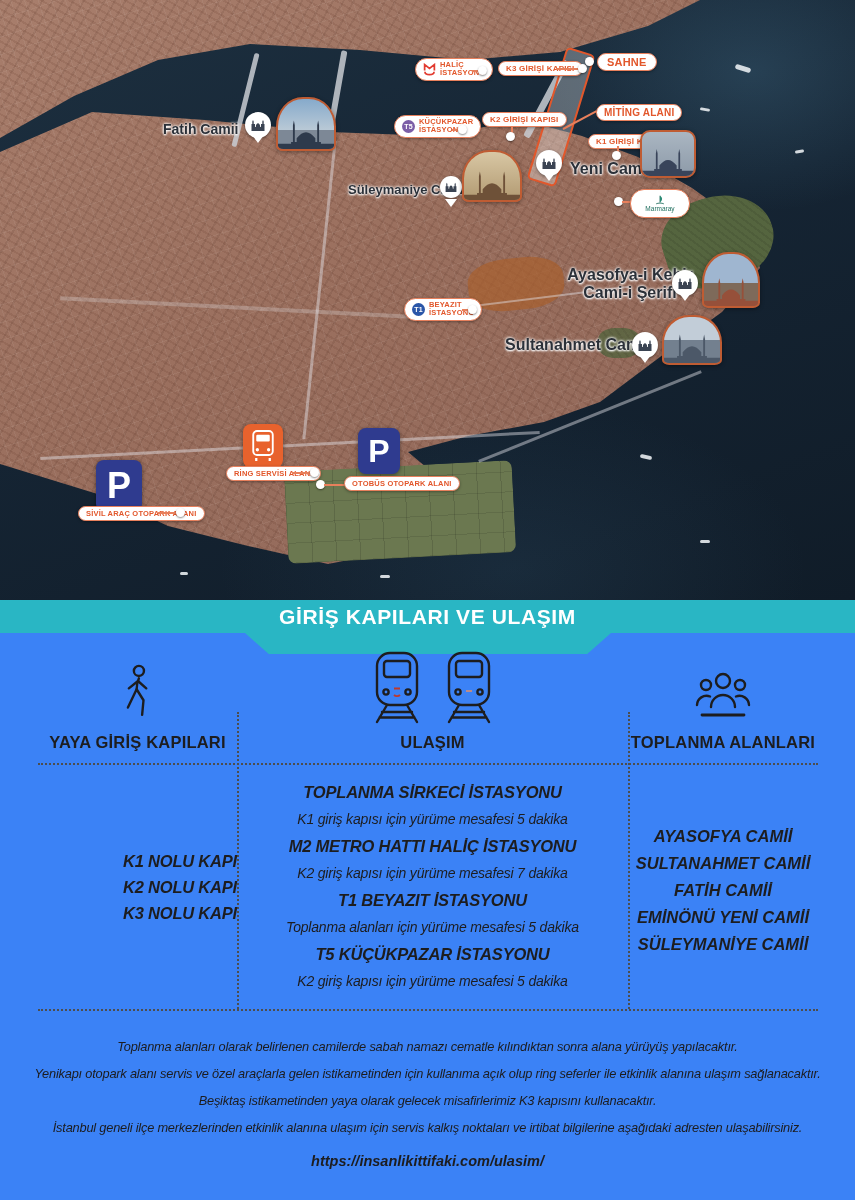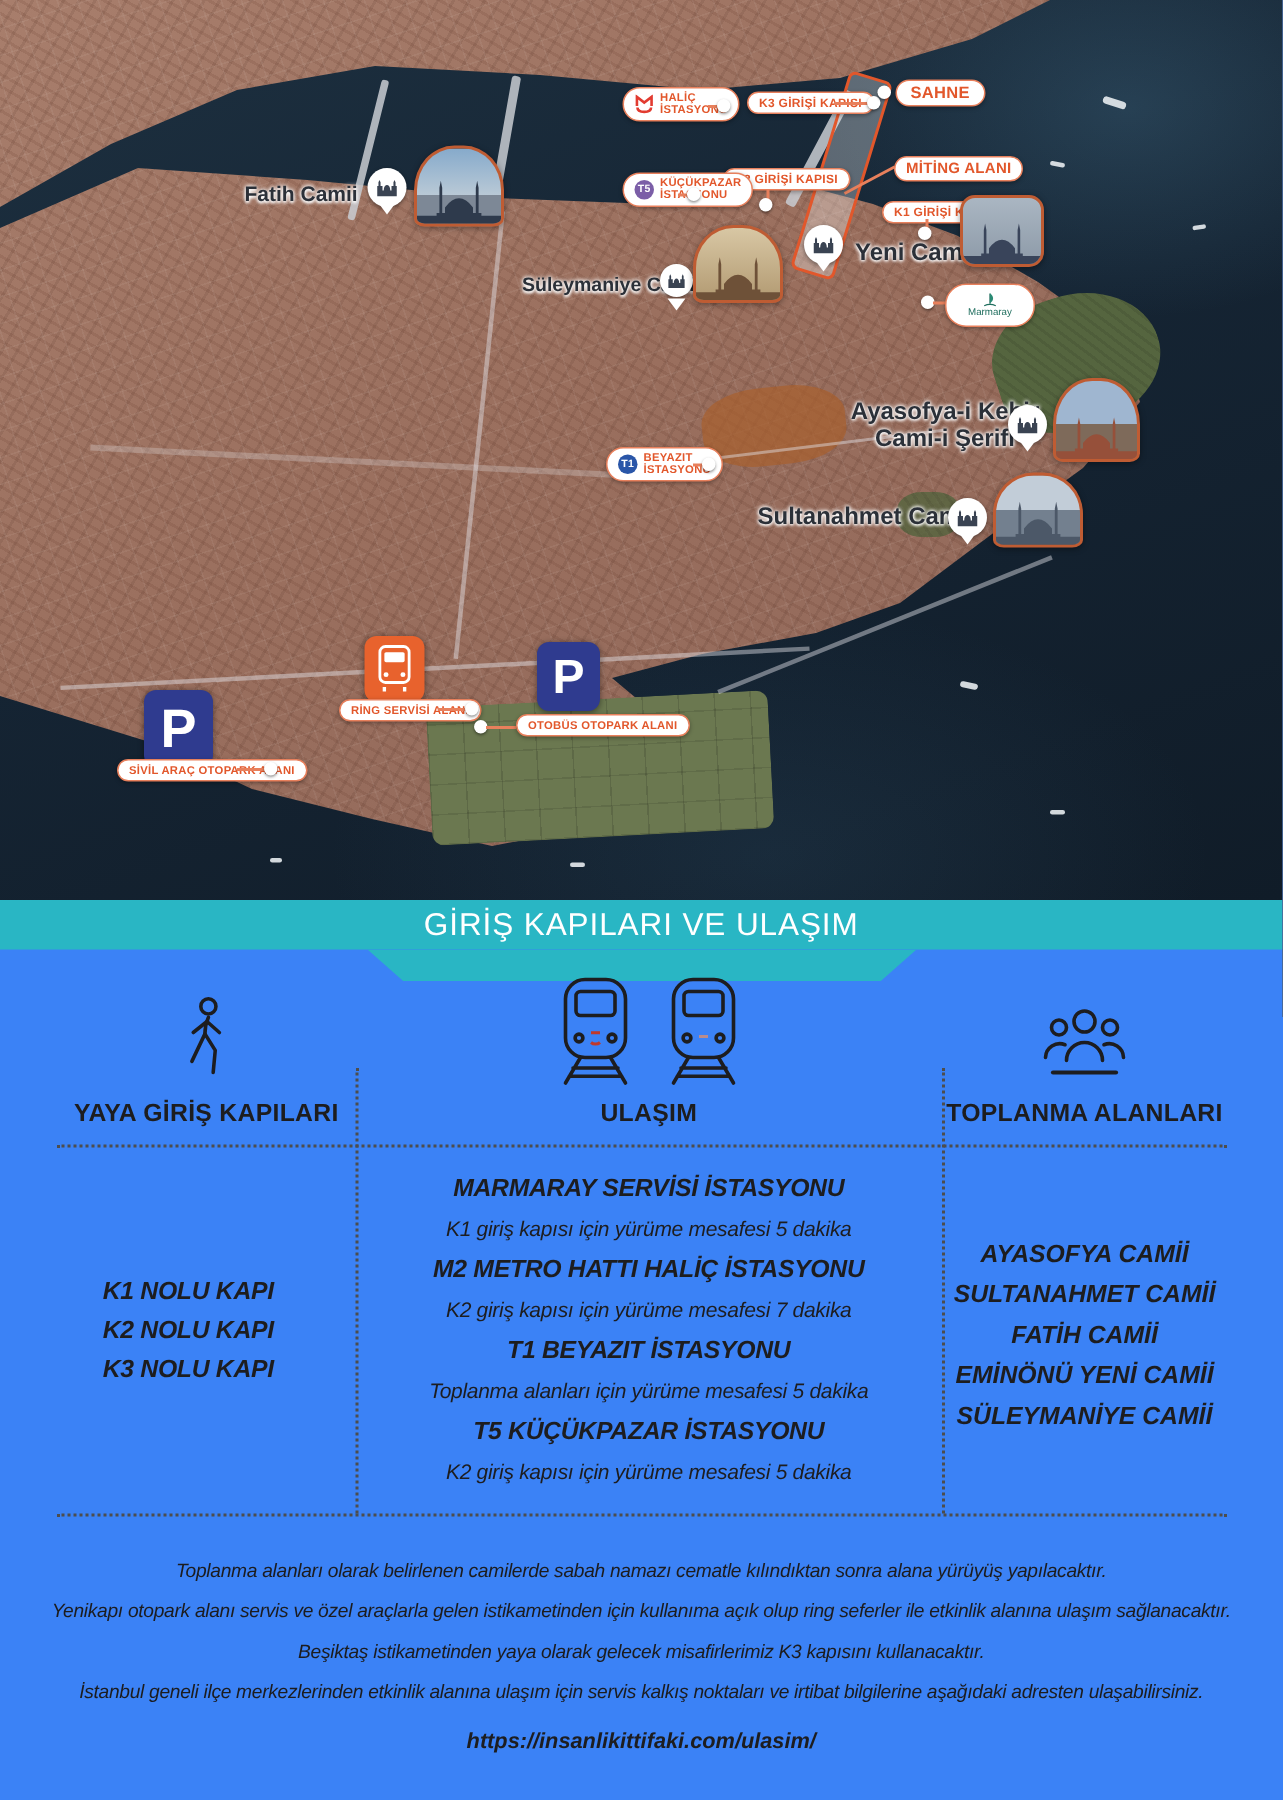--- a/index.html
+++ b/index.html
@@ -63,21 +63,21 @@
         border-radius:8px;box-shadow:0 1px 4px rgba(0,0,0,.45);display:flex;
         align-items:center;justify-content:center;}
   .marmaray-oval{position:absolute;left:630px;top:189px;width:58px;height:27px;background:#fff;
         border:1px solid #e8805c;border-radius:14px;display:flex;flex-direction:column;
         align-items:center;justify-content:center;box-shadow:0 1px 3px rgba(0,0,0,.35);
         color:#1f6e5e;font-size:6.5px;line-height:1;}
 
   
   .banner{position:absolute;left:0;top:600px;width:855px;height:33px;background:#29b6c4;
         display:flex;align-items:center;justify-content:center;}
-  .banner-title{color:#fff;font-weight:400;font-size:21px;letter-spacing:.6px;}
+  .banner-title{color:#fff;font-weight:700;font-size:21px;letter-spacing:.6px;}
   .banner-tail{position:absolute;left:245px;top:633px;width:366px;height:21px;background:#29b6c4;
         clip-path:polygon(0 0,100% 0,93.5% 100%,6.5% 100%);}
 
   
   .content{position:absolute;left:0;top:633px;width:855px;height:567px;color:#1d1d1f;}
   .hline{position:absolute;left:38px;width:780px;border-top:2px dotted #4d4d4d;}
   .vdiv{position:absolute;top:79px;height:297px;border-left:2px dotted #4d4d4d;}
   .colicon{position:absolute;display:flex;align-items:flex-end;justify-content:center;}
   .colheader{position:absolute;text-align:center;font-weight:700;font-size:16.5px;letter-spacing:.2px;}
   .itemlist{position:absolute;text-align:center;font-weight:700;font-style:italic;
@@ -158,21 +158,21 @@
         <span>MİTİNG ALANI</span>
       </div>
     <div class="cline" style="left:563px;top:128px;width:38px;transform:rotate(-28deg);"></div>
 
     <div class="pill" style="left:482px;top:112px;">
         <span>K2 GİRİŞİ KAPISI</span>
       </div>
     <div class="vline" style="left:511px;top:126px;height:9px;"></div>
     <div class="dot" style="left:506px;top:132px;"></div>
 
-    <div class="pill" style="left:415px;top:115px;">
+    <div class="pill" style="left:394px;top:115px;">
       <span class="badge-circle t5">T5</span>
       <span class="two">
           <span>KÜÇÜKPAZAR</span>
           <span>İSTASYONU</span>
         </span>
     </div>
     <div class="cline" style="left:452px;top:129px;width:10px;"></div>
     <div class="dot" style="left:458px;top:125px;"></div>
 
     <div class="pill" style="left:588px;top:134px;">
@@ -341,28 +341,28 @@
 
     <div class="colheader" style="left:38px;width:199px;top:100px;">YAYA GİRİŞ KAPILARI</div>
     <div class="colheader" style="left:237px;width:391px;top:100px;">ULAŞIM</div>
     <div class="colheader" style="left:628px;width:190px;top:100px;">TOPLANMA ALANLARI</div>
 
     <div class="hline" style="top:130px;"></div>
     <div class="vdiv" style="left:237px;"></div>
     <div class="vdiv" style="left:628px;"></div>
     <div class="hline" style="top:376px;"></div>
 
-    <div class="itemlist" style="left:26px;width:199px;top:215px;">
+    <div class="itemlist" style="left:38px;width:199px;top:215px;text-align:right;">
       <div>K1 NOLU KAPI</div>
       <div>K2 NOLU KAPI</div>
       <div>K3 NOLU KAPI</div>
     </div>
 
     <div class="translist" style="left:237px;width:391px;top:146px;">
-      <div class="sta">MARMARAY SERVİSİ İSTASYONU</div>
+      <div class="sta">TOPLANMA SİRKECİ İSTASYONU</div>
       <div class="det">K1 giriş kapısı için yürüme mesafesi 5 dakika</div>
       <div class="sta">M2 METRO HATTI HALİÇ İSTASYONU</div>
       <div class="det">K2 giriş kapısı için yürüme mesafesi 7 dakika</div>
       <div class="sta">T1 BEYAZIT İSTASYONU</div>
       <div class="det">Toplanma alanları için yürüme mesafesi 5 dakika</div>
       <div class="sta">T5 KÜÇÜKPAZAR İSTASYONU</div>
       <div class="det">K2 giriş kapısı için yürüme mesafesi 5 dakika</div>
     </div>
 
     <div class="gatherlist" style="left:628px;width:190px;top:190px;">

